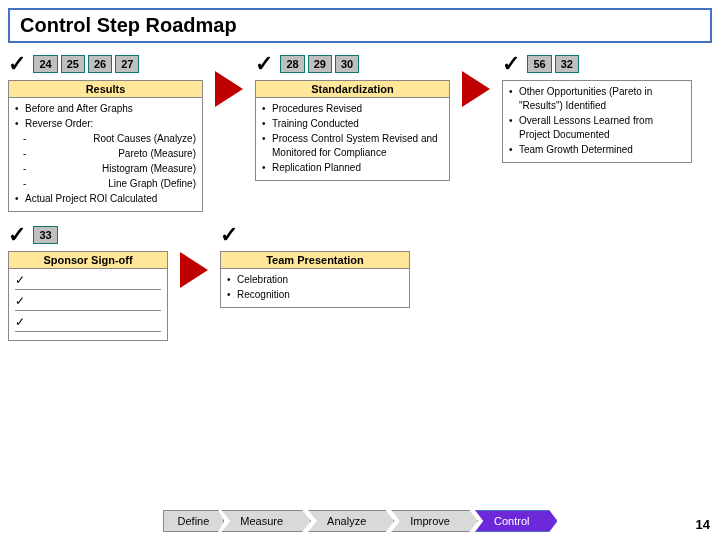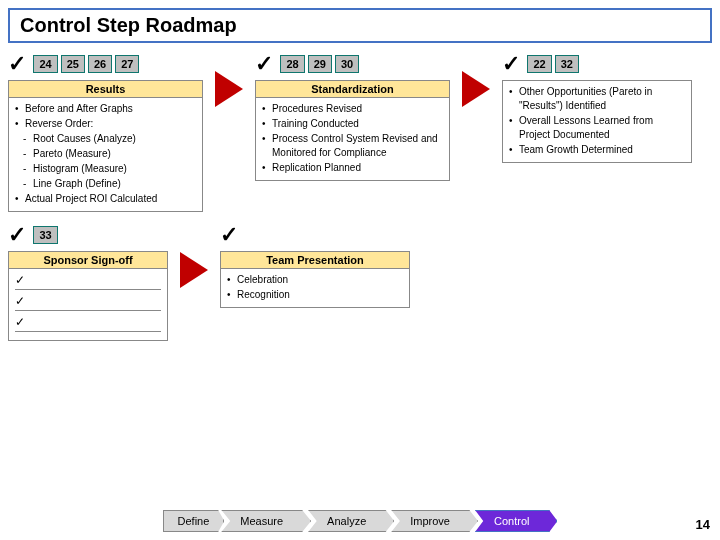--- a/index.html
+++ b/index.html
@@ -114,20 +114,21 @@
 
     .section-body ul li::before {
       content: "•";
       position: absolute;
       left: 0;
     }
 
     .section-body ul li.sub {
       padding-left: 18px;
       font-style: normal;
+      text-align: right;
     }
 
     .section-body ul li.sub::before {
       content: "-";
       position: absolute;
       left: 8px;
     }
 
     
     .arrow {
@@ -306,21 +307,21 @@
         </div>
       </div>
 
       <div class="arrow">
         <div class="arrow-shape"></div>
       </div>
 
       <div class="step-group">
         <div class="step-numbers">
           <span class="checkmark">✓</span>
-          <span class="step-badge">22</span>
+          <span class="step-badge">56</span>
           <span class="step-badge">32</span>
         </div>
         <div class="section-box future-section">
           <div class="section-body">
             <ul>
               <li>Other Opportunities (Pareto in "Results") Identified</li>
               <li>Overall Lessons Learned from Project Documented</li>
               <li>Team Growth Determined</li>
             </ul>
           </div>

